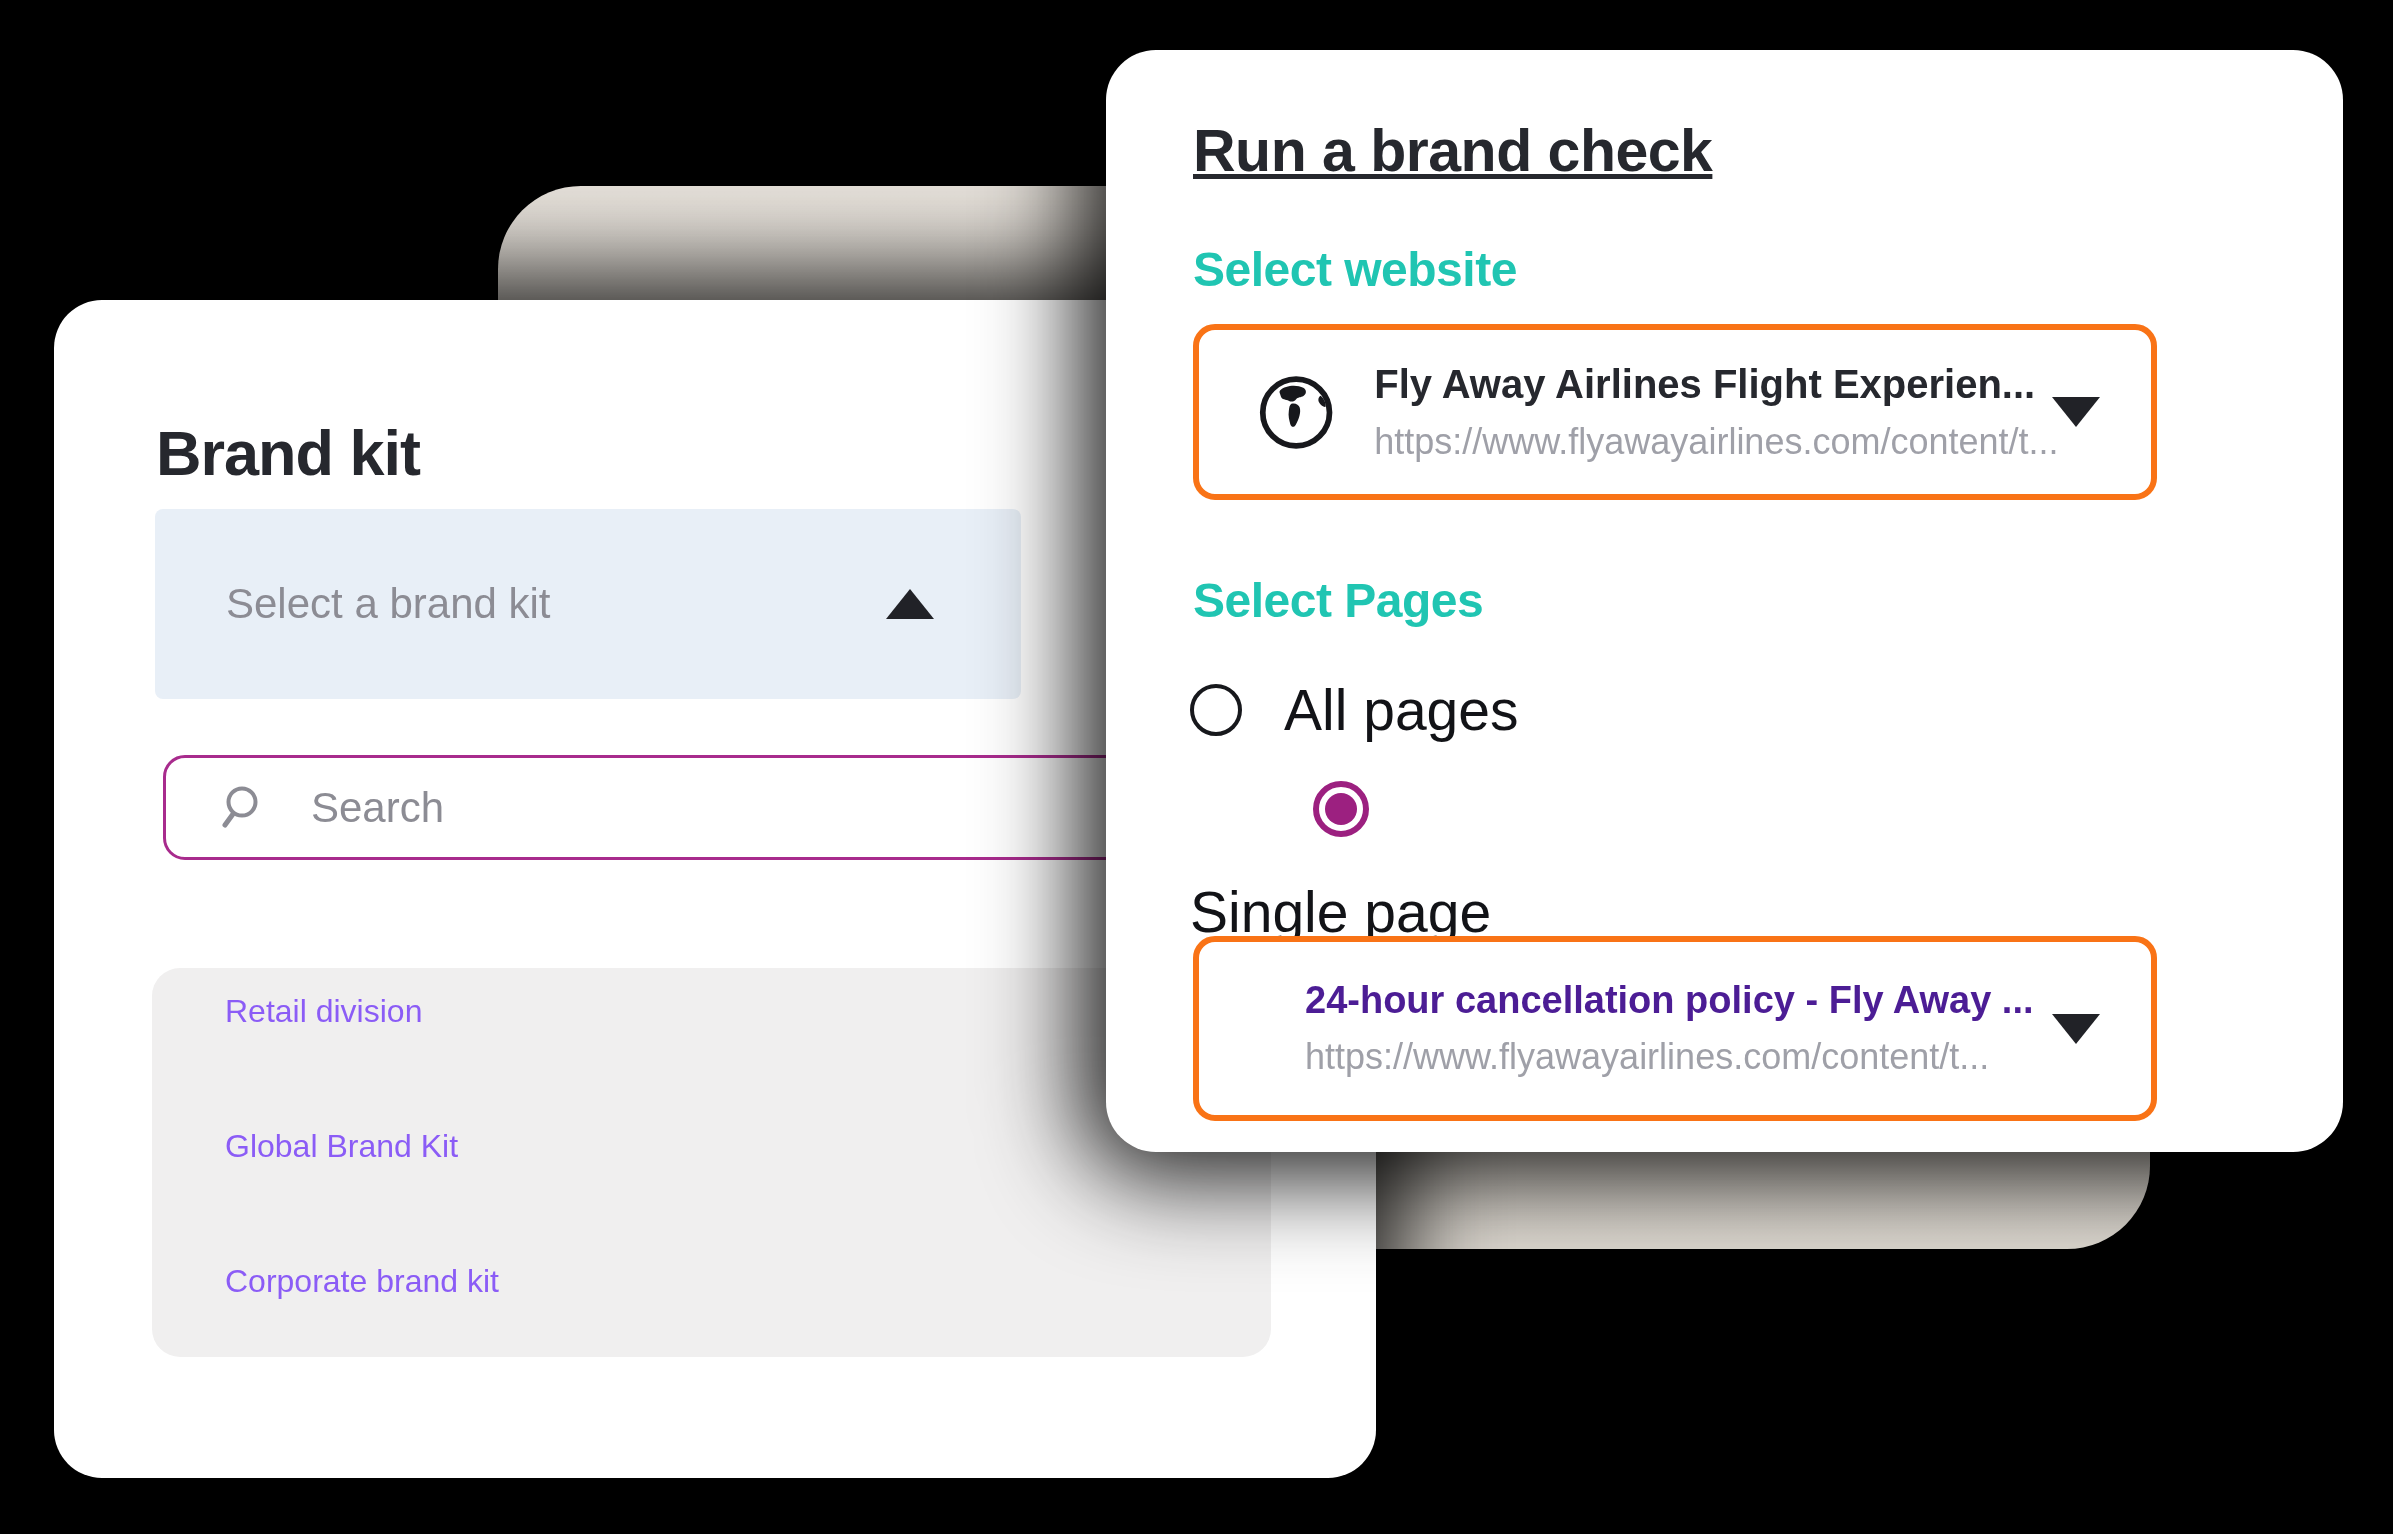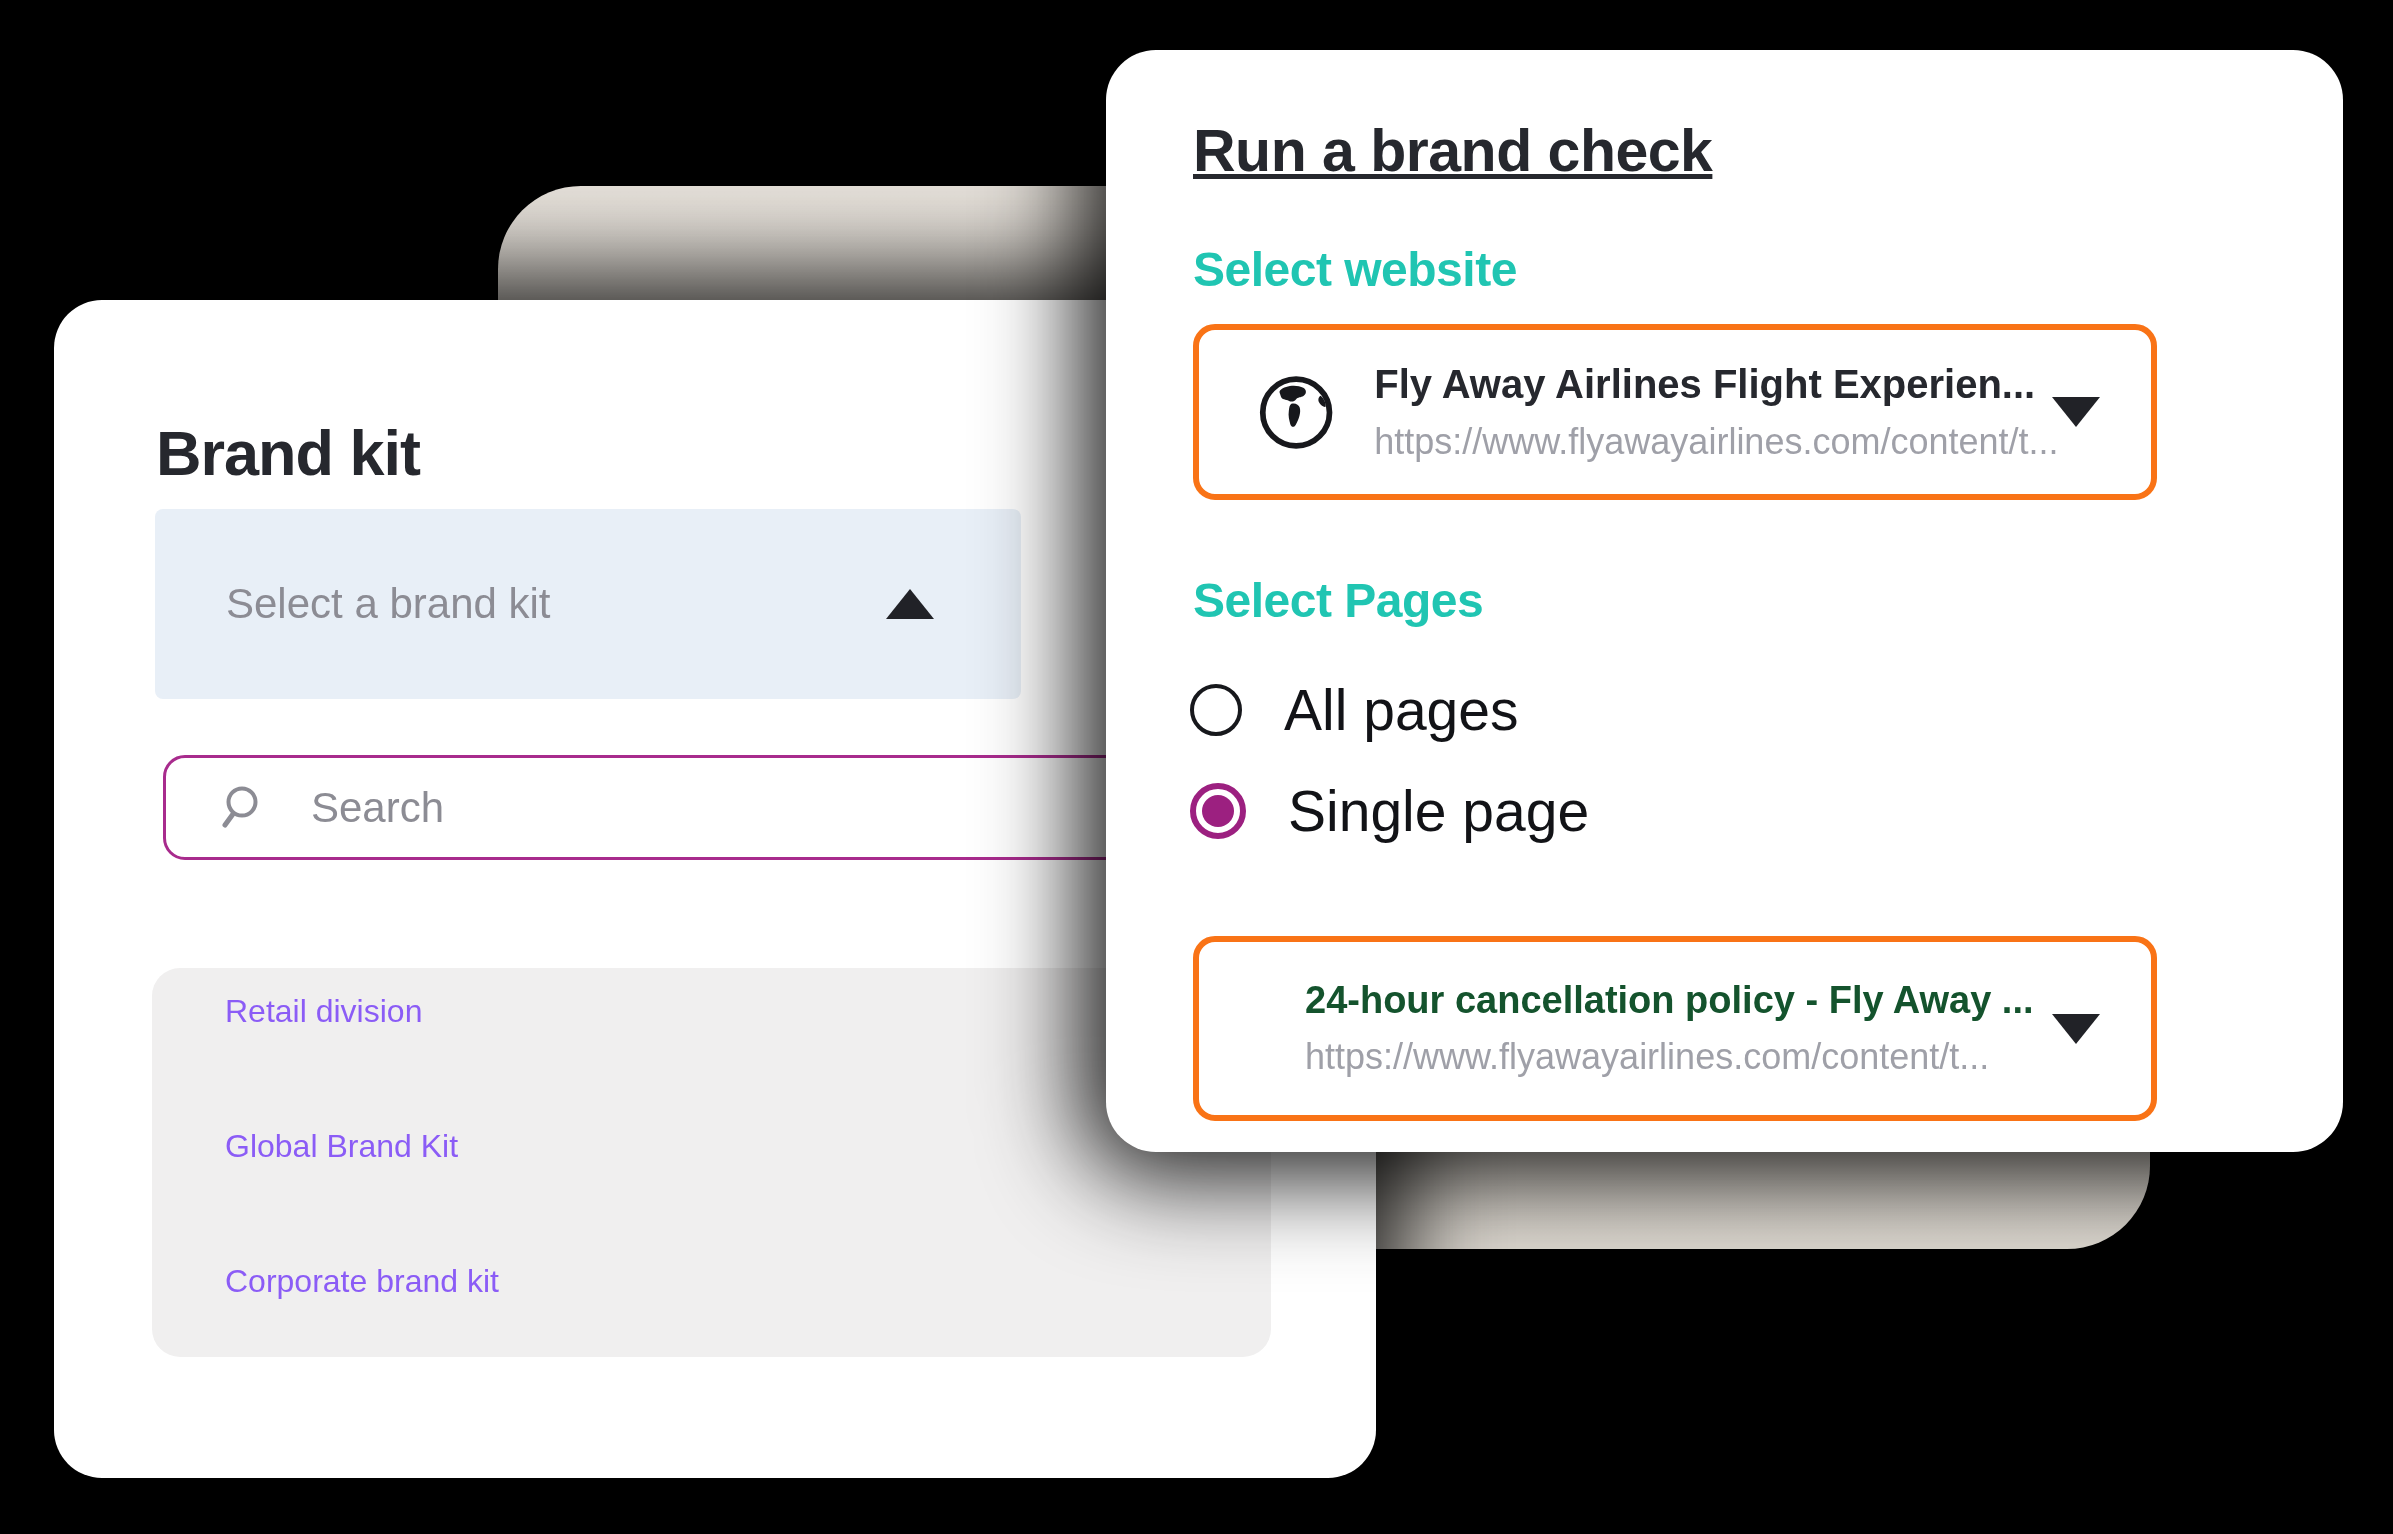--- a/index.html
+++ b/index.html
@@ -92,32 +92,32 @@
     position:absolute;left:87px;width:964px;
     border:6px solid #f97316;border-radius:22px;background:#fff;
     display:flex;align-items:center;box-sizing:border-box;cursor:pointer;
   }
   .dd-website{top:274px;height:176px;padding:0 51px 0 59px;}
   .dd-page{top:886px;height:185px;padding:0 51px 0 106px;}
   .dd-text{display:flex;flex-direction:column;gap:14px;min-width:0;}
   .dd-website .dd-text{margin-left:40px;}
   .dd-title{font-size:40px;font-weight:700;color:#26282e;white-space:nowrap;}
   .dd-url{font-size:36px;color:#9fa0a8;white-space:nowrap;}
-  .dd-page .dd-title{color:#14532d;font-size:38px;}
+  .dd-page .dd-title{color:#4c1d95;font-size:38px;}
   .caret-down{
     width:0;height:0;margin-left:auto;
     border-left:24px solid transparent;border-right:24px solid transparent;
     border-top:30px solid #212227;flex:0 0 auto;
   }
   .radio-row{
     position:absolute;left:84px;height:59px;
     display:flex;align-items:center;gap:42px;cursor:pointer;
   }
   .radio-all{top:630px;}
-  .radio-single{top:731px;}
+  .radio-single{top:731px;flex-direction:column;}
   .radio-circle{
     width:44px;height:44px;border:4px solid #17181c;border-radius:50%;
     box-sizing:content-box;position:relative;flex:0 0 auto;
   }
   .radio-circle.selected{
     width:44px;height:44px;border:6px solid #9c2080;
   }
   .radio-circle.selected::after{
     content:"";position:absolute;inset:6px;border-radius:50%;background:#9c2080;
   }

